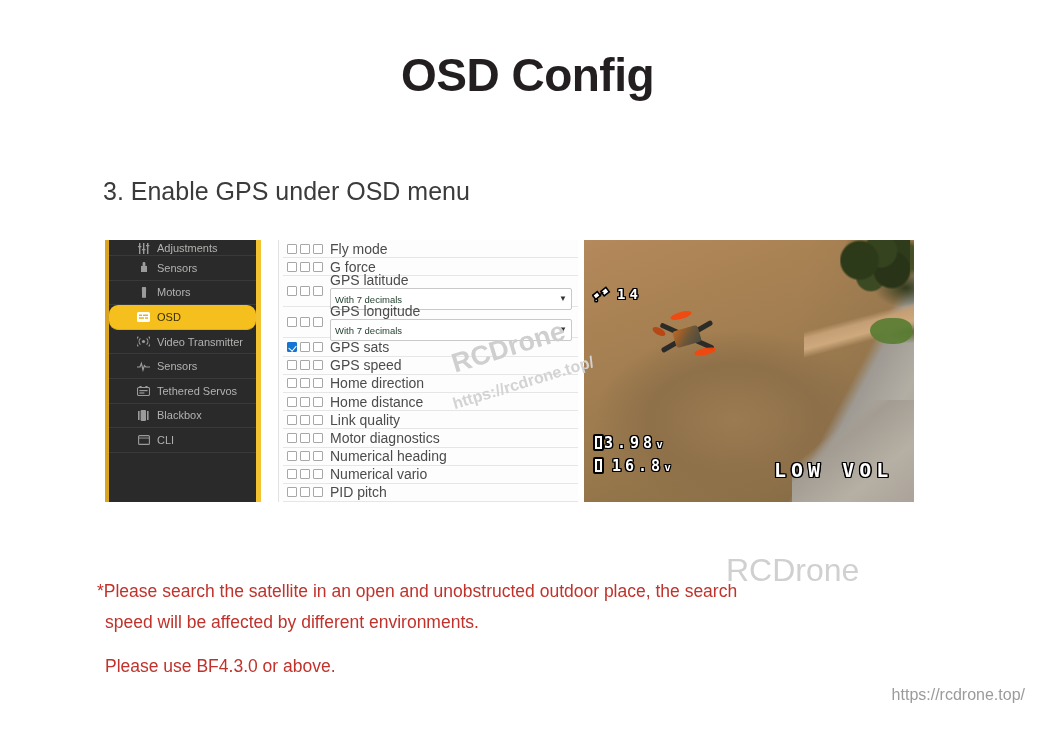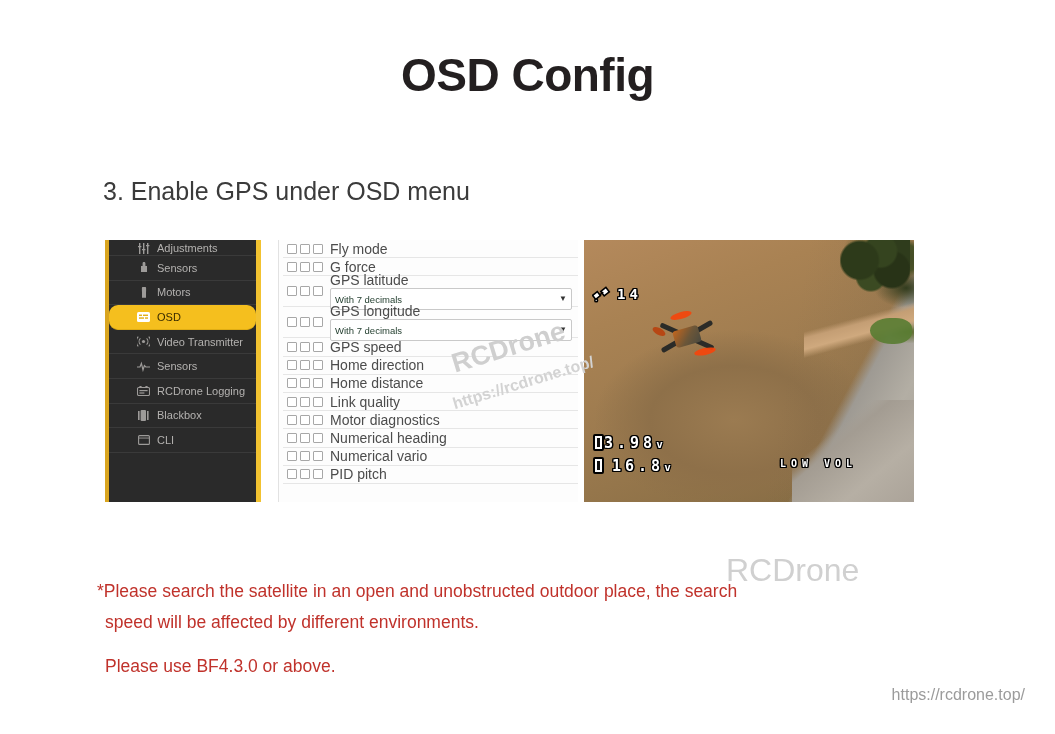--- a/index.html
+++ b/index.html
@@ -219,21 +219,21 @@
     color: #ffffff;
     font-family: "DejaVu Sans Mono", monospace;
     font-weight: 700;
     text-shadow: 1.2px 0 0 #000, -1.2px 0 0 #000, 0 1.2px 0 #000, 0 -1.2px 0 #000,
                  1.2px 1.2px 0 #000, -1.2px -1.2px 0 #000, 1.2px -1.2px 0 #000, -1.2px 1.2px 0 #000;
   }
   .osd-sats { left: 33px; top: 46px; font-size: 14px; letter-spacing: 4px; }
   .osd-sat-icon { position: absolute; left: 8px; top: 45px; width: 20px; height: 20px; }
   .osd-volt1 { left: 20px; top: 194px; font-size: 15px; letter-spacing: 4px; }
   .osd-volt2 { left: 28px; top: 217px; font-size: 15px; letter-spacing: 4px; }
-  .osd-warn { left: 196px; top: 218px; font-size: 10px; letter-spacing: 5px; }
+  .osd-warn { left: 190px; top: 218px; font-size: 20px; letter-spacing: 5px; }
   .batt {
     position: absolute; width: 11px; height: 17px;
     border: 2px solid #000;
     background: #fff;
     border-radius: 2px;
   }
   .batt::before {
     content: ""; position: absolute;
     left: 1px; top: 1px; right: 1px; bottom: 1px;
     background: #111;
@@ -357,21 +357,21 @@
     <div class="bf-item">
       <span class="bf-ico">
         <svg width="13" height="10" viewBox="0 0 13 10">
             <rect x="0.5" y="1.5" width="12" height="8" rx="1.2" fill="none" stroke="currentColor" stroke-width="1.1"></rect>
             <rect x="2.4" y="0" width="2.2" height="2" fill="currentColor"></rect>
             <rect x="8.4" y="0" width="2.2" height="2" fill="currentColor"></rect>
             <rect x="2.4" y="4" width="8.2" height="1.2" fill="currentColor"></rect>
             <rect x="2.4" y="6.4" width="5" height="1.2" fill="currentColor"></rect>
           </svg>
       </span>
-      <span class="bf-label">RCDrone Logging</span>
+      <span class="bf-label">Tethered Servos</span>
     </div>
 
     <div class="bf-item">
       <span class="bf-ico">
         <svg width="12" height="11" viewBox="0 0 12 11">
             <rect x="0" y="1" width="1.6" height="9" fill="currentColor"></rect>
             <rect x="2.6" y="0" width="5.4" height="11" rx="1" fill="currentColor"></rect>
             <rect x="9" y="1" width="1.6" height="9" fill="currentColor"></rect>
           </svg>
       </span>
@@ -436,20 +436,28 @@
       </span>
       <span class="osd-field">
         <span class="osd-name">GPS longitude</span>
         <span class="osd-select">
           <span>With 7 decimals</span>
           <span class="chev">▼</span>
         </span>
       </span>
     </div>
 
+    <div class="osd-row">
+      <span class="cb-group">
+        <span class="cb checked"></span>
+        <span class="cb"></span>
+        <span class="cb"></span>
+      </span>
+      <span class="osd-name">GPS sats</span>
+    </div>
 
     <div class="osd-row">
       <span class="cb-group">
         <span class="cb"></span>
         <span class="cb"></span>
         <span class="cb"></span>
       </span>
       <span class="osd-name">GPS speed</span>
     </div>
 

